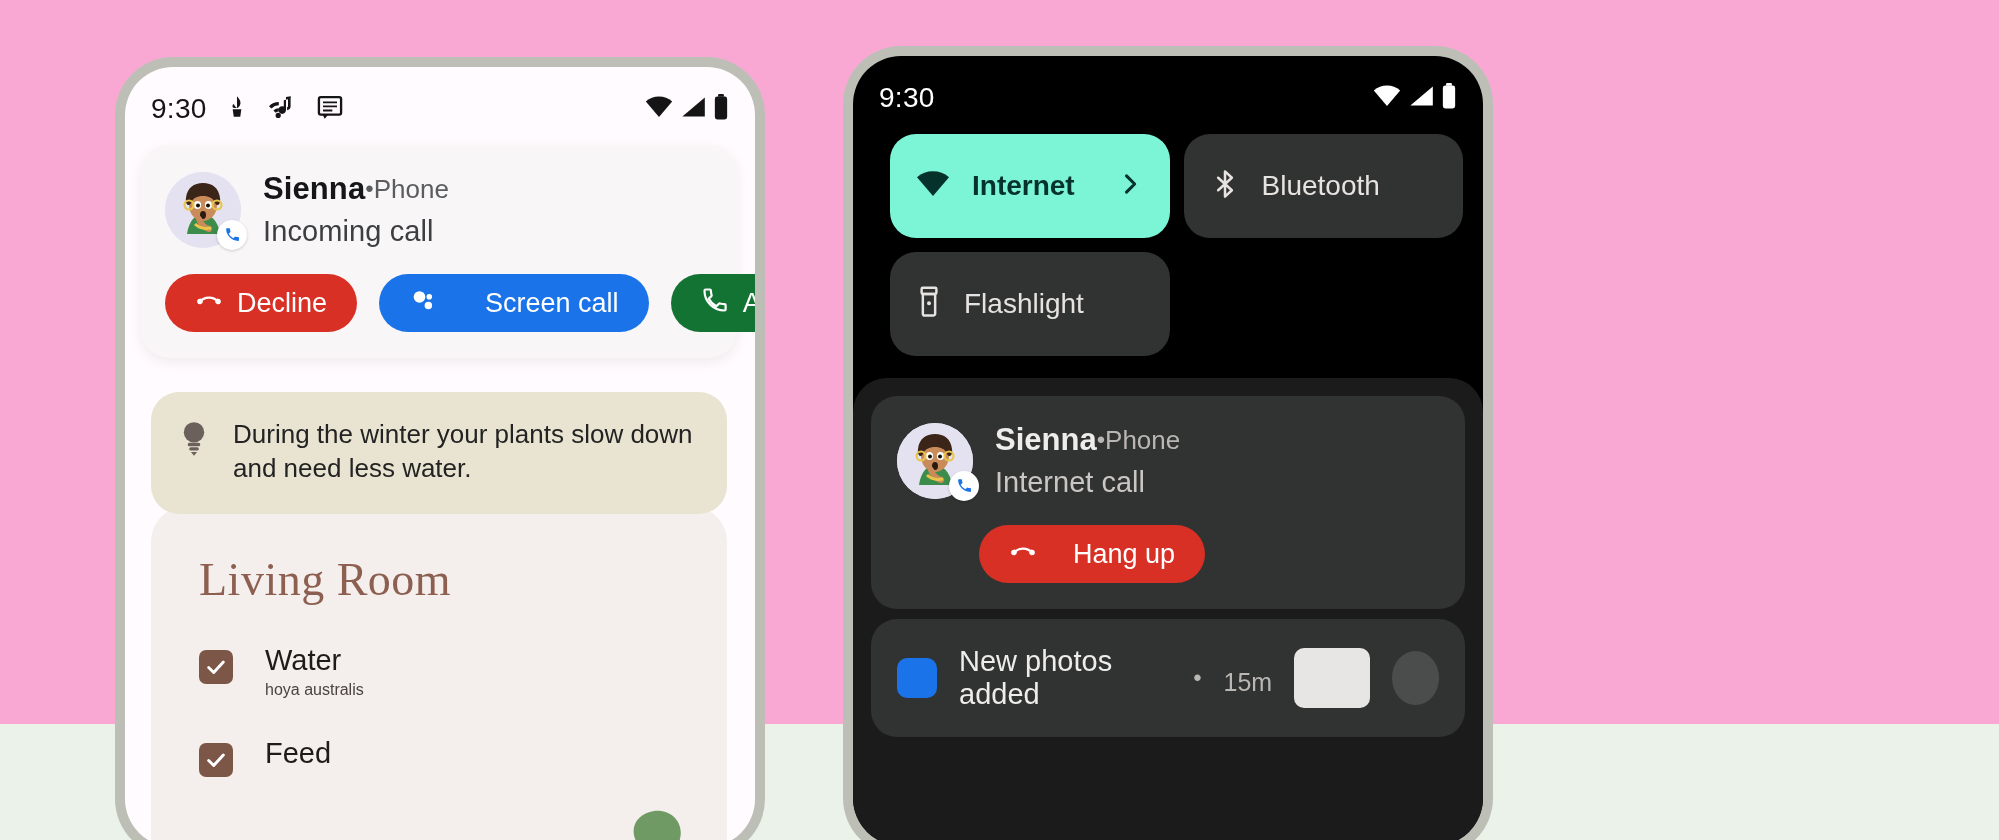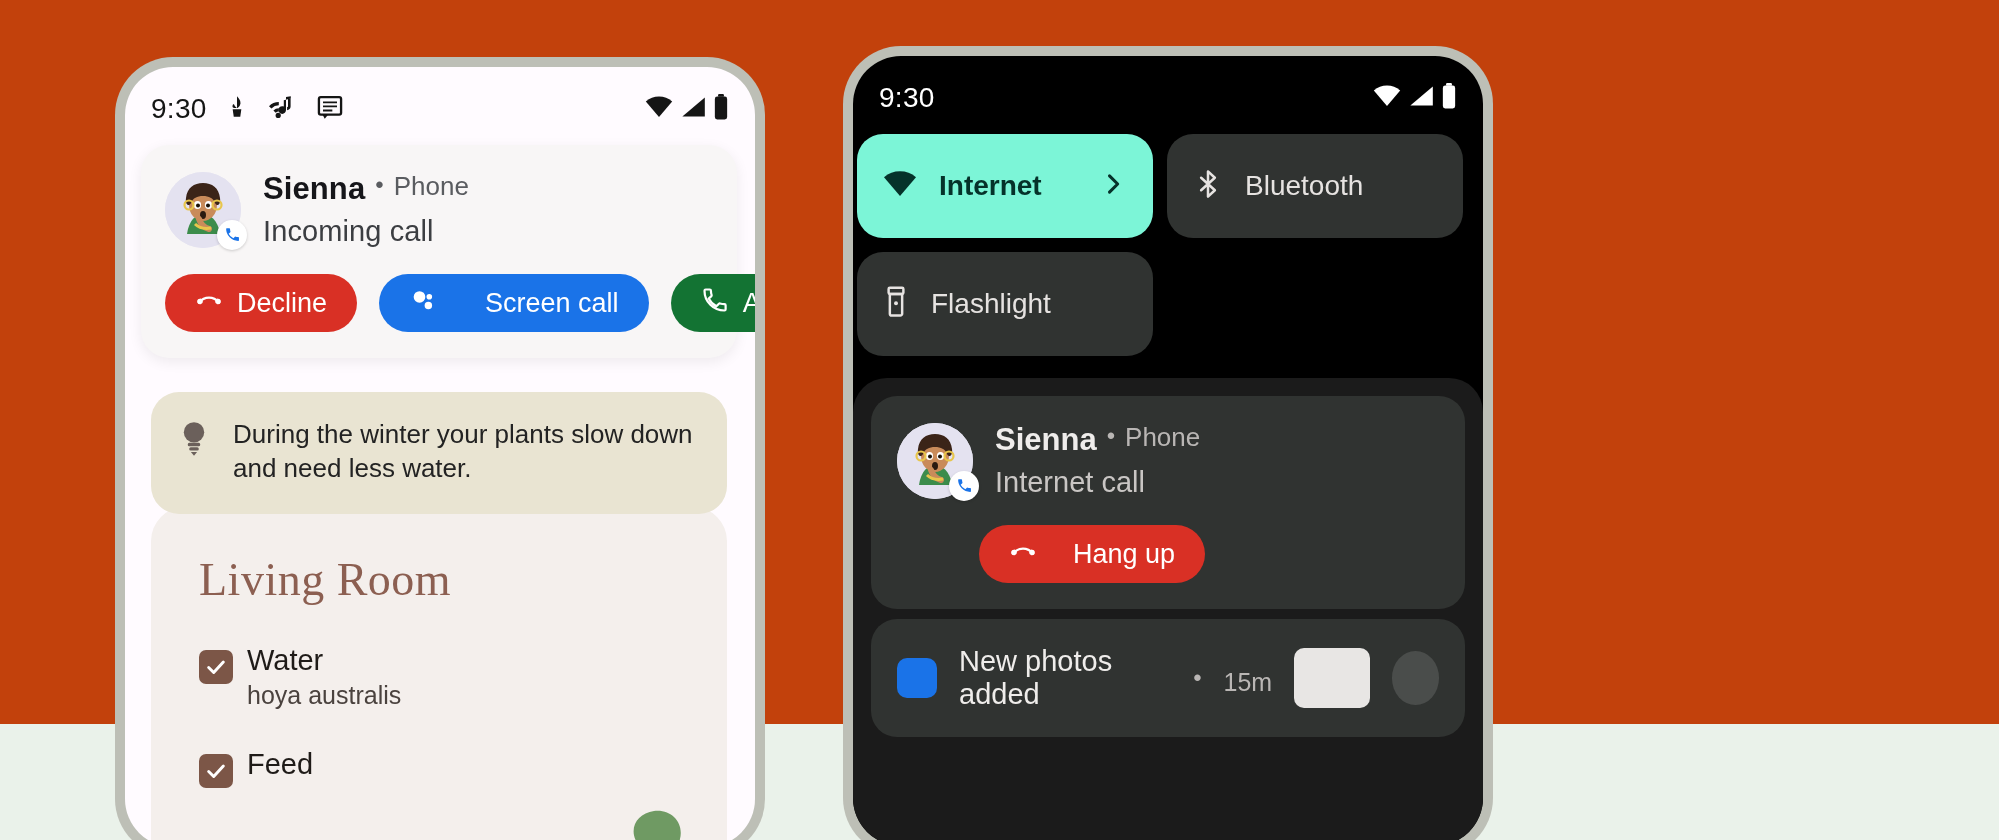--- a/index.html
+++ b/index.html
@@ -2,21 +2,21 @@
 <html><head>
 <meta charset="utf-8">
 <style>
   * { box-sizing: border-box; margin: 0; padding: 0; }
   html, body {
     width: 1999px; height: 840px;
     overflow: hidden;
     background: #EAF2EA;
     font-family: "Liberation Sans", sans-serif;
   }
-  #stage { position: relative; width: 1999px; height: 724px; background: #c2410c; }
+  #stage { position: relative; width: 1999px; height: 724px; background: #f9a8d4; }
 
   
   .phone {
     position: absolute;
     border-radius: 58px;
     overflow: hidden;
   }
   .phone-bezel { background: #BDBFB6; padding: 10px; border-radius: 58px; }
   .phone-screen { width: 100%; height: 100%; border-radius: 48px; overflow: hidden; position: relative; }
 
@@ -58,21 +58,21 @@
   .avatar {
     width: 76px; height: 76px; border-radius: 50%;
     overflow: hidden; background: #E7E5F0; position: relative;
   }
   .badge-call {
     position: absolute; right: -6px; bottom: -2px;
     width: 30px; height: 30px; border-radius: 50%;
     background: #FFFFFF; display: flex; align-items: center; justify-content: center;
     box-shadow: 0 1px 3px rgba(0,0,0,.18);
   }
-  .call-title-row { display: flex; align-items: flex-start; gap: 10px; }
+  .call-title-row { display: flex; align-items: center; }
   .call-name { font-size: 31px; font-weight: 700; color: #16161A; letter-spacing: .1px; }
   .call-sep { font-size: 24px; color: #5A5C60; }
   .call-app { font-size: 26px; color: #5A5C60; }
   .call-sub { font-size: 29px; color: #3C3E42; margin-top: 8px; letter-spacing: .1px; }
 
   .call-actions { display: flex; gap: 22px; margin-top: 26px; }
   .pill {
     display: inline-flex; align-items: center; gap: 14px;
     border: none; border-radius: 999px;
     padding: 0 30px; height: 58px;
@@ -100,32 +100,32 @@
     width: 576px; height: 420px;
     background: #F4EFEC; border-radius: 34px;
     padding: 46px 0 0 0; overflow: hidden;
   }
   .room-title {
     font-family: "Liberation Serif", serif;
     font-size: 46px; color: #8C5F51; letter-spacing: .5px;
     padding-left: 48px;
   }
   .room-list { margin-top: 38px; }
-  .room-item { display: flex; align-items: flex-start; gap: 14px; padding: 0 4px 38px 48px; }
+  .room-item { display: flex; align-items: flex-start; gap: 32px; padding: 0 4px 38px 48px; }
   .chk {
     width: 34px; height: 34px; border-radius: 7px; background: #7C5647;
     display: flex; align-items: center; justify-content: center; flex: 0 0 34px;
     margin-top: 6px;
   }
   .item-main { font-size: 29px; color: #1F1B18; font-weight: 400; }
-  .item-sub { font-size: 25px; color: #4A423E; margin-top: 4px; }
+  .item-sub { font-size: 16px; color: #4A423E; margin-top: 4px; }
   .leaf-art { position: absolute; right: -10px; bottom: -20px; }
 
   
-  .qs-wrap { padding: 16px 20px 0 4px; text-align: right; }
+  .qs-wrap { padding: 16px 20px 0 37px; text-align: right; }
   .qs-grid { display: grid; grid-template-columns: 1fr 1fr; gap: 14px; }
   .tile {
     height: 104px; border-radius: 26px; background: #303331;
     display: flex; align-items: center; gap: 22px;
     padding: 0 26px; cursor: pointer;
   }
   .tile-label { font-size: 28px; color: #E6E3E1; font-weight: 500; }
   .tile-active { background: #7CF5D7; }
   .tile-active .tile-label { color: #05322A; font-weight: 700; }
   .tile-chevron { margin-left: auto; }

